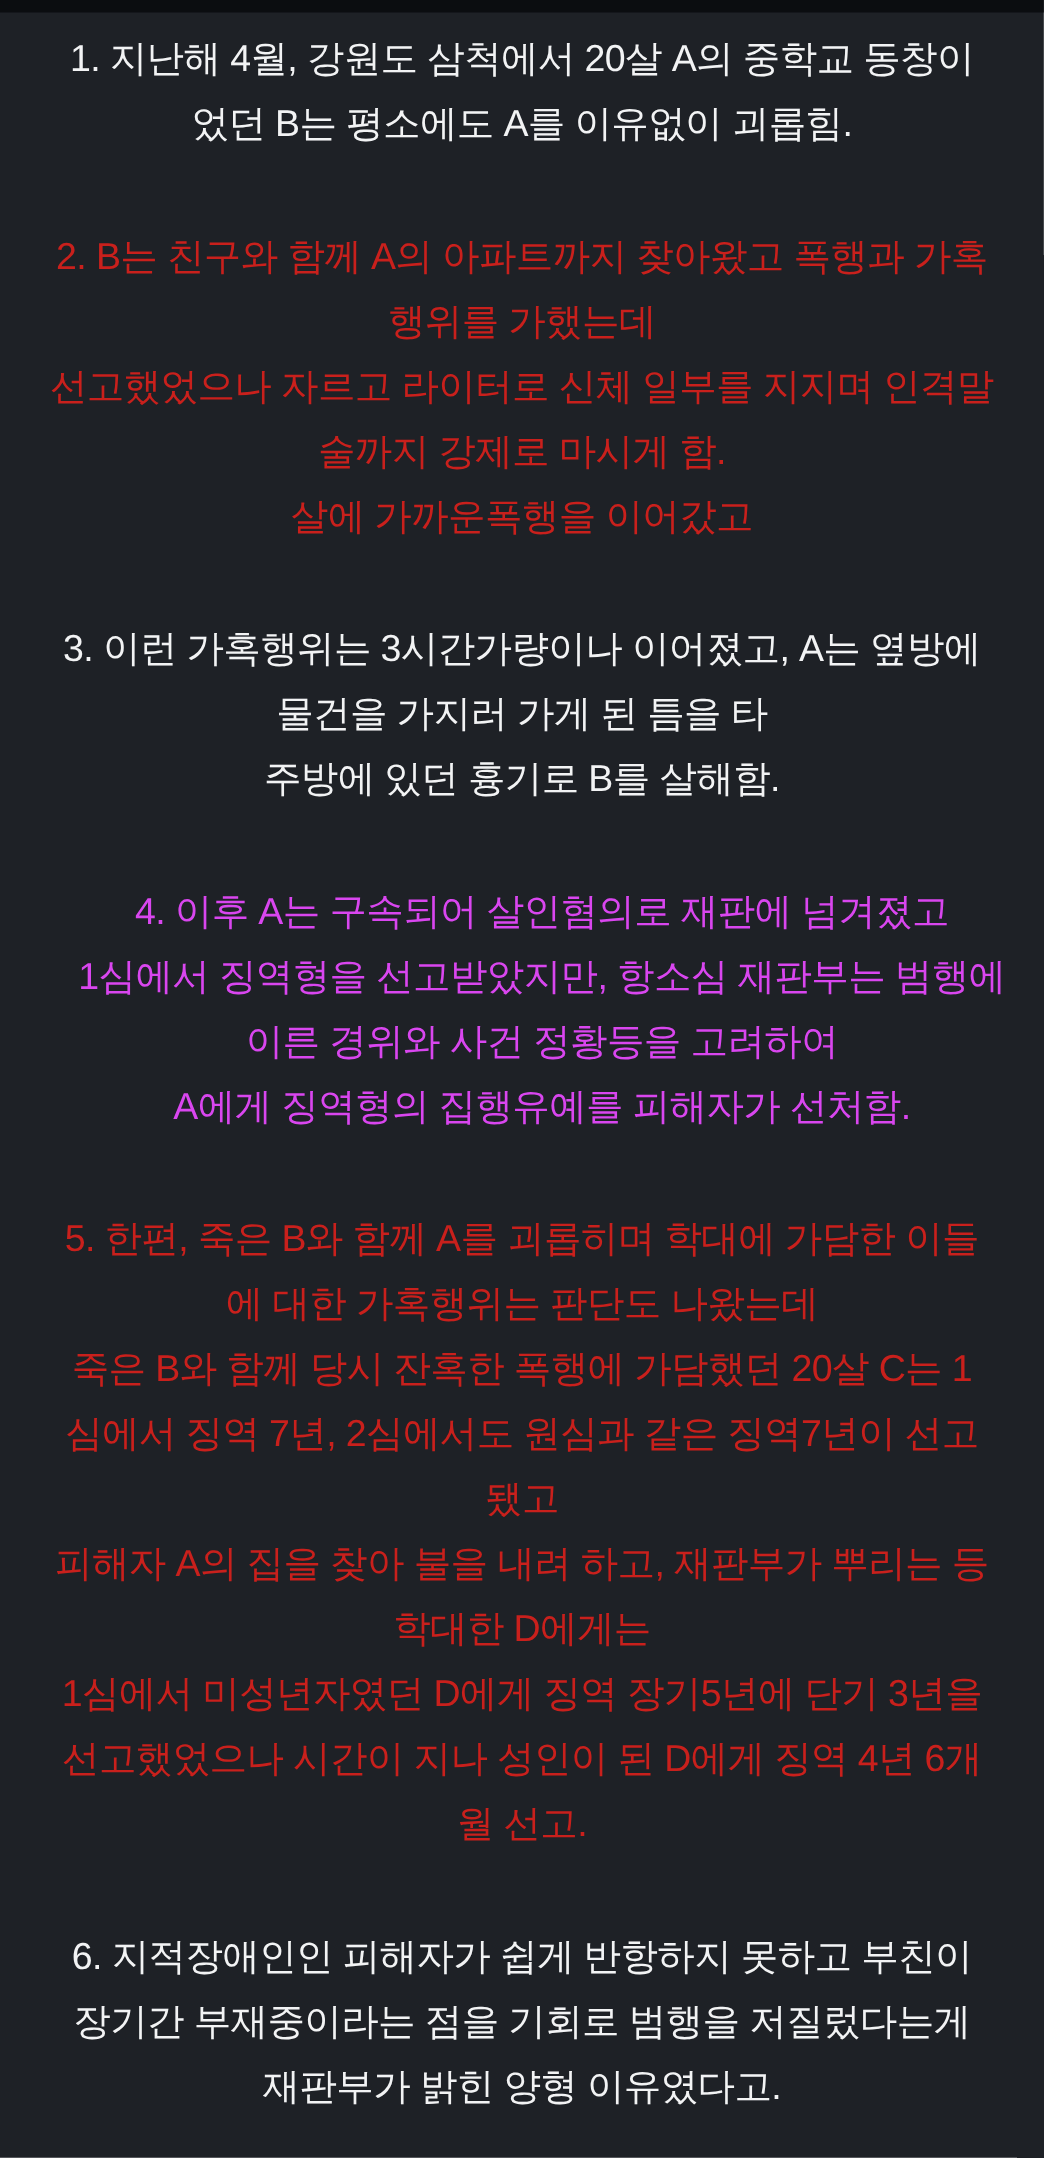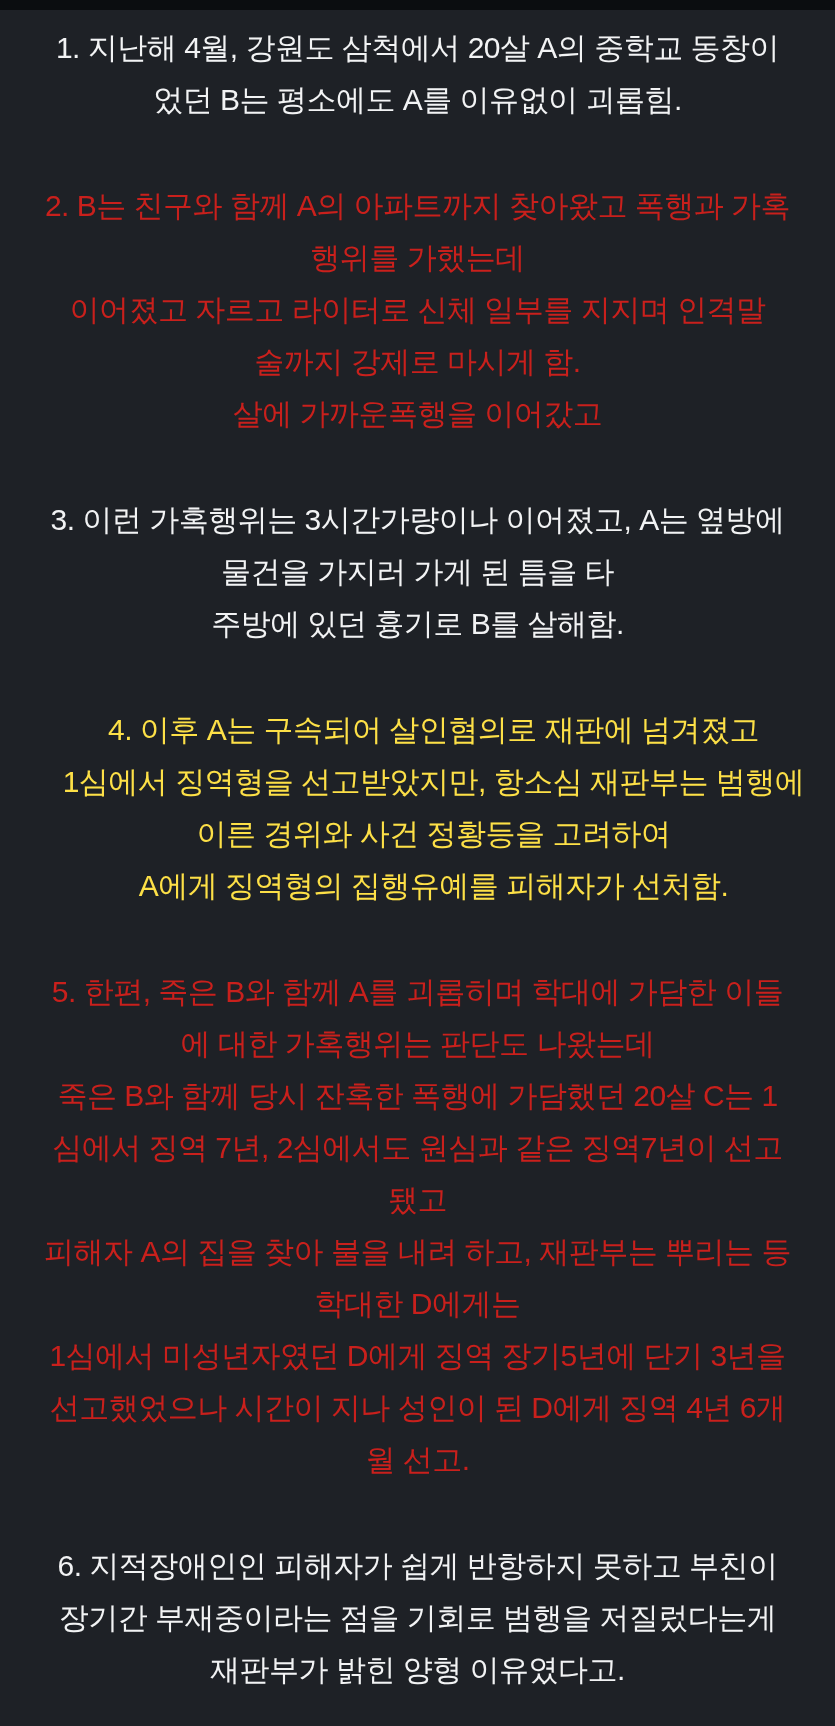--- a/index.html
+++ b/index.html
@@ -55,42 +55,42 @@
 <div class="post-canvas" style="background: rgb(30, 33, 38);">
   <div class="top-strip" style="background: rgb(11, 13, 16);"></div>
   <div class="text-column">
       <div class="paragraph" style="color: rgb(242, 243, 244);">
         <span class="text-line">1. 지난해 4월, 강원도 삼척에서 20살 A의 중학교 동창이</span>
         <span class="text-line">었던 B는 평소에도 A를 이유없이 괴롭힘.</span>
       </div>
       <div class="paragraph" style="color: rgb(201, 32, 28);">
         <span class="text-line">2. B는 친구와 함께 A의 아파트까지 찾아왔고 폭행과 가혹</span>
         <span class="text-line">행위를 가했는데</span>
-        <span class="text-line">이어졌고 자르고 라이터로 신체 일부를 지지며 인격말</span>
+        <span class="text-line">선고했었으나 자르고 라이터로 신체 일부를 지지며 인격말</span>
         <span class="text-line">술까지 강제로 마시게 함.</span>
         <span class="text-line">살에 가까운폭행을 이어갔고</span>
       </div>
       <div class="paragraph" style="color: rgb(242, 243, 244);">
         <span class="text-line">3. 이런 가혹행위는 3시간가량이나 이어졌고, A는 옆방에</span>
         <span class="text-line">물건을 가지러 가게 된 틈을 타</span>
         <span class="text-line">주방에 있던 흉기로 B를 살해함.</span>
       </div>
-      <div class="paragraph" style="color: #fde047; margin-left: 32px;">
+      <div class="paragraph" style="color: #d946ef; margin-left: 32px;">
         <span class="text-line">4. 이후 A는 구속되어 살인혐의로 재판에 넘겨졌고</span>
         <span class="text-line">1심에서 징역형을 선고받았지만, 항소심 재판부는 범행에</span>
         <span class="text-line">이른 경위와 사건 정황등을 고려하여</span>
         <span class="text-line">A에게 징역형의 집행유예를 피해자가 선처함.</span>
       </div>
       <div class="paragraph" style="color: rgb(201, 32, 28);">
         <span class="text-line">5. 한편, 죽은 B와 함께 A를 괴롭히며 학대에 가담한 이들</span>
         <span class="text-line">에 대한 가혹행위는 판단도 나왔는데</span>
         <span class="text-line">죽은 B와 함께 당시 잔혹한 폭행에 가담했던 20살 C는 1</span>
         <span class="text-line">심에서 징역 7년, 2심에서도 원심과 같은 징역7년이 선고</span>
         <span class="text-line">됐고</span>
-        <span class="text-line">피해자 A의 집을 찾아 불을 내려 하고, 재판부는 뿌리는 등</span>
+        <span class="text-line">피해자 A의 집을 찾아 불을 내려 하고, 재판부가 뿌리는 등</span>
         <span class="text-line">학대한 D에게는</span>
         <span class="text-line">1심에서 미성년자였던 D에게 징역 장기5년에 단기 3년을</span>
         <span class="text-line">선고했었으나 시간이 지나 성인이 된 D에게 징역 4년 6개</span>
         <span class="text-line">월 선고.</span>
       </div>
       <div class="paragraph" style="color: rgb(242, 243, 244);">
         <span class="text-line">6. 지적장애인인 피해자가 쉽게 반항하지 못하고 부친이</span>
         <span class="text-line">장기간 부재중이라는 점을 기회로 범행을 저질렀다는게</span>
         <span class="text-line">재판부가 밝힌 양형 이유였다고.</span>
       </div>

